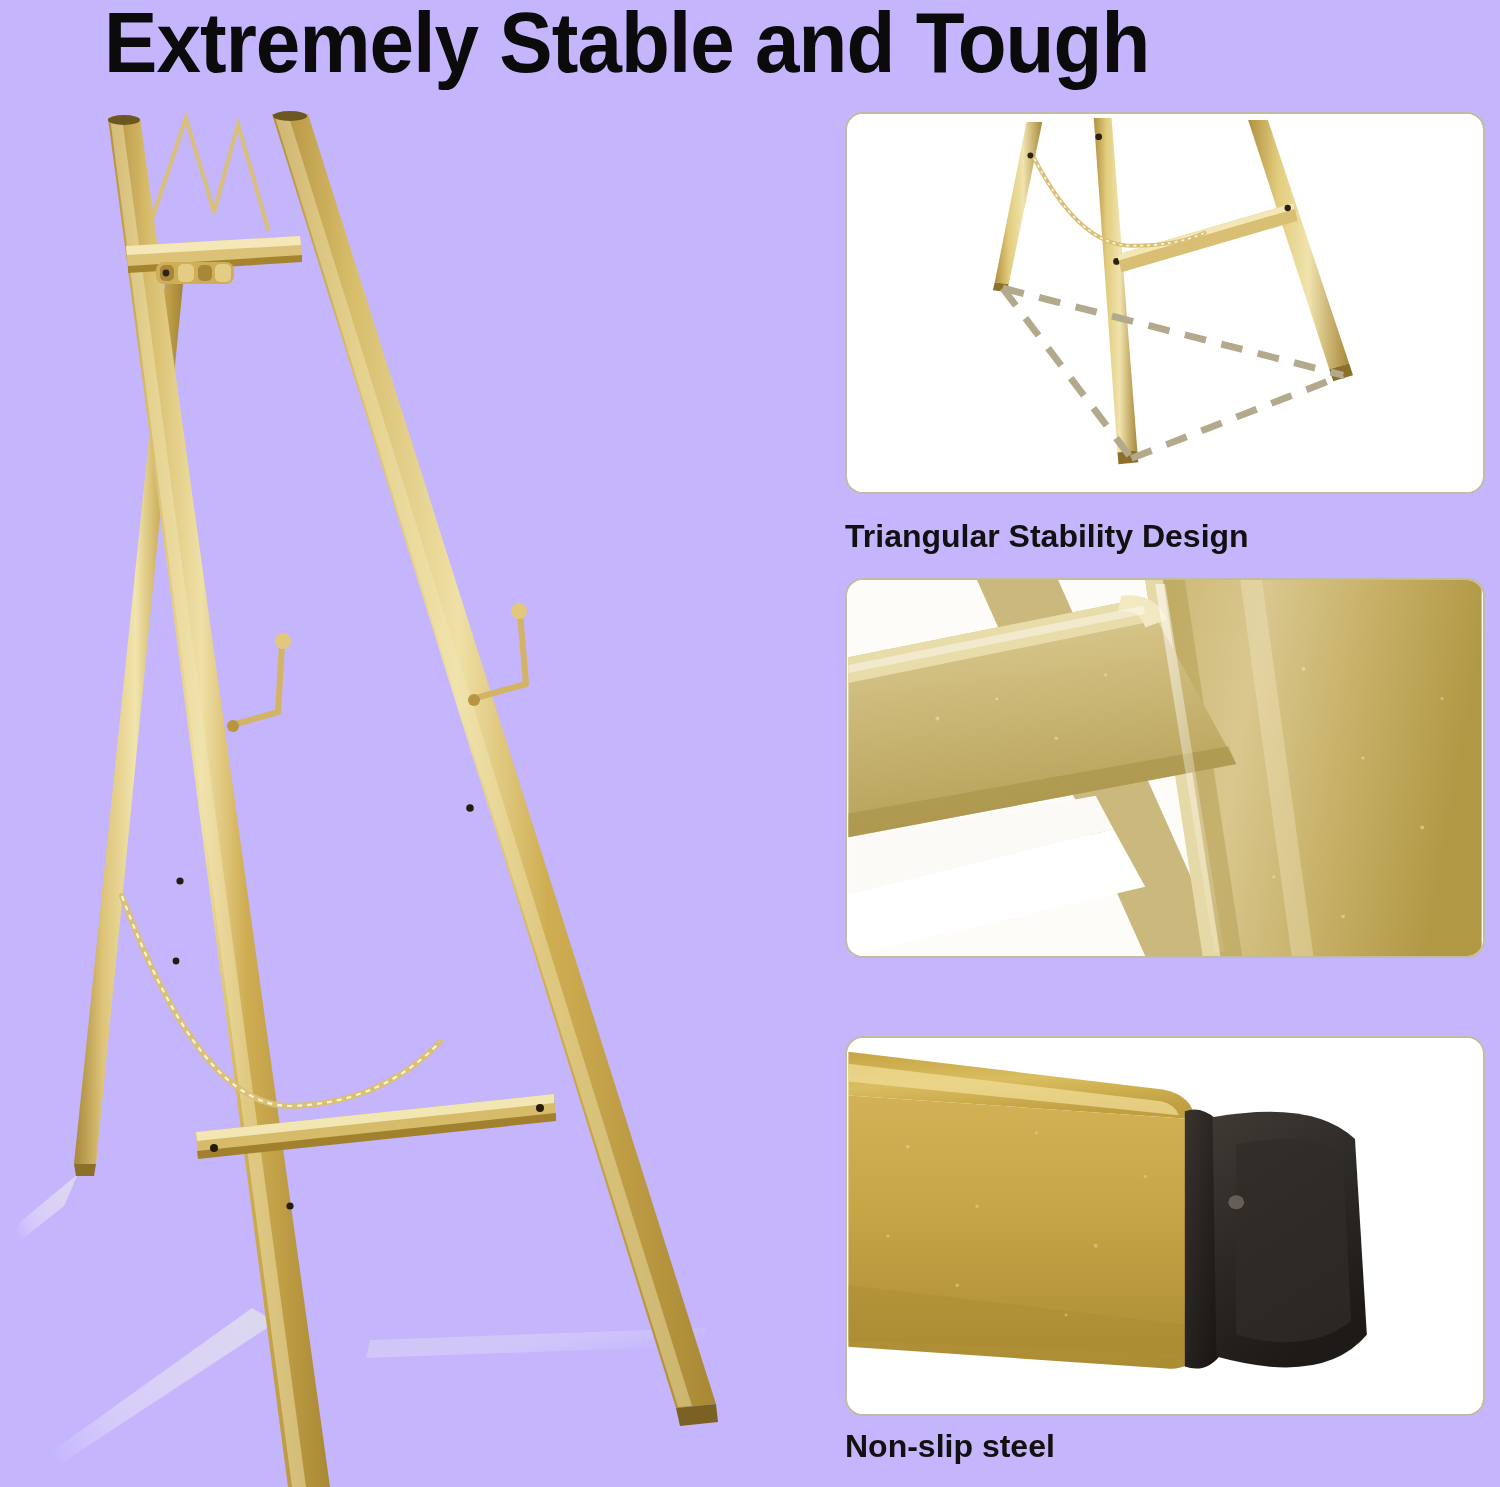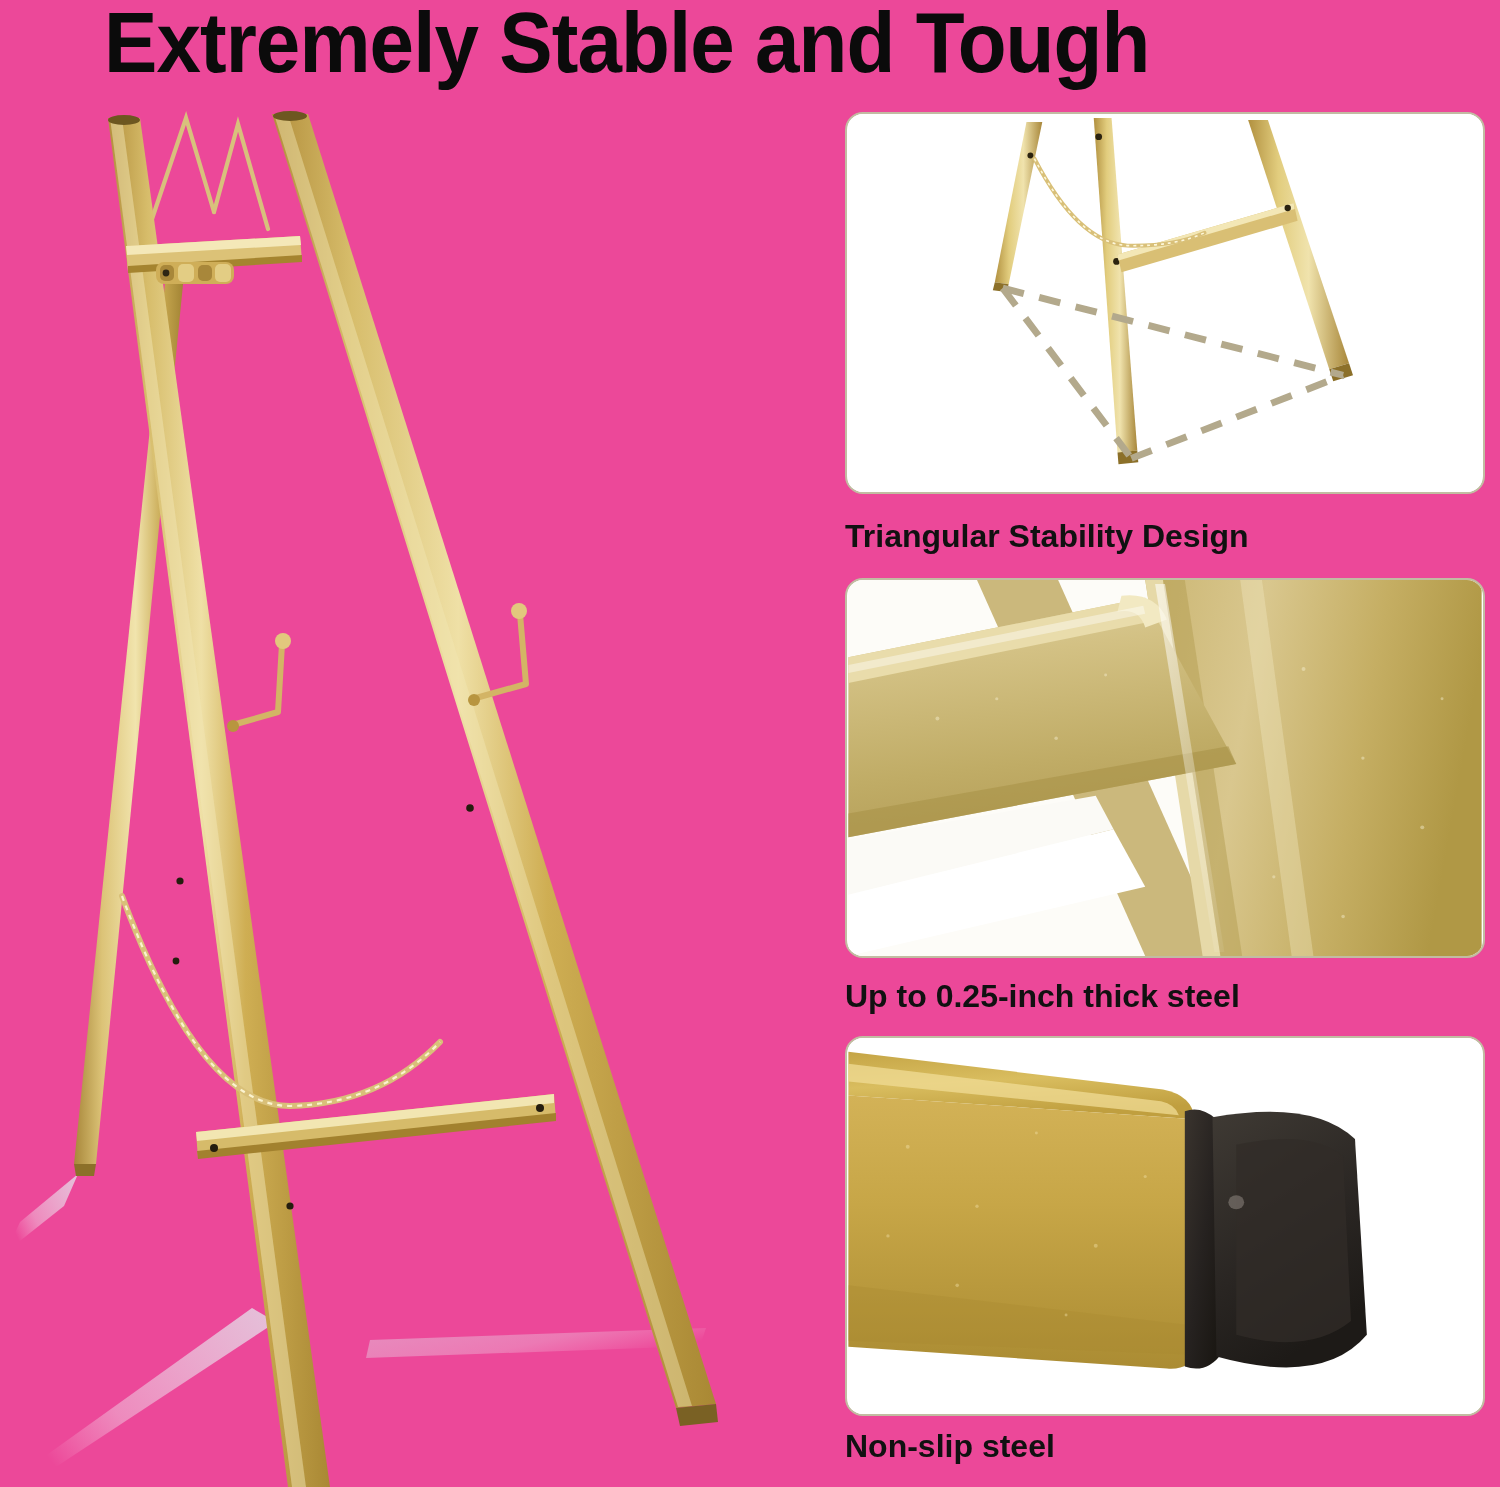--- a/index.html
+++ b/index.html
@@ -5,21 +5,21 @@
   * { margin:0; padding:0; box-sizing:border-box; }
   html, body {
     width:1500px; height:1487px;
     background:#ffffff;
     font-family:"Liberation Sans", sans-serif;
     overflow:hidden;
   }
   #page {
     position:relative;
     width:1500px; height:1487px;
-    background:#ec4899;
+    background:#c4b5fd;
   }
 
   
   .headline {
     position:absolute;
     left:104px; top:-6px;
     width:1360px;
     font-family:"Liberation Sans", sans-serif;
     font-weight:bold;
     font-size:86px;
@@ -303,21 +303,20 @@
           <circle cx="260" cy="96" r="1.5"></circle>
         <circle cx="460" cy="90" r="2"></circle>
           <circle cx="520" cy="180" r="1.7"></circle>
         <circle cx="580" cy="250" r="2"></circle>
           <circle cx="430" cy="300" r="1.6"></circle>
         <circle cx="500" cy="340" r="1.8"></circle>
           <circle cx="600" cy="120" r="1.5"></circle>
       </g>
     </svg>
   </div>
-  <div class="caption" id="caption-2">Up to 0.25-inch thick steel</div>
 
   <div class="panel" id="panel-3">
     <svg viewBox="0 0 640 380" xmlns="http://www.w3.org/2000/svg">
       <defs>
         <linearGradient id="p3top" x1="0" y1="0" x2="0.3" y2="1">
           <stop offset="0" stop-color="#c5a546"></stop>
           <stop offset="0.5" stop-color="#d9bd5f"></stop>
           <stop offset="1" stop-color="#c09f3f"></stop>
         </linearGradient>
         <linearGradient id="p3side" x1="0" y1="0" x2="0" y2="1">

